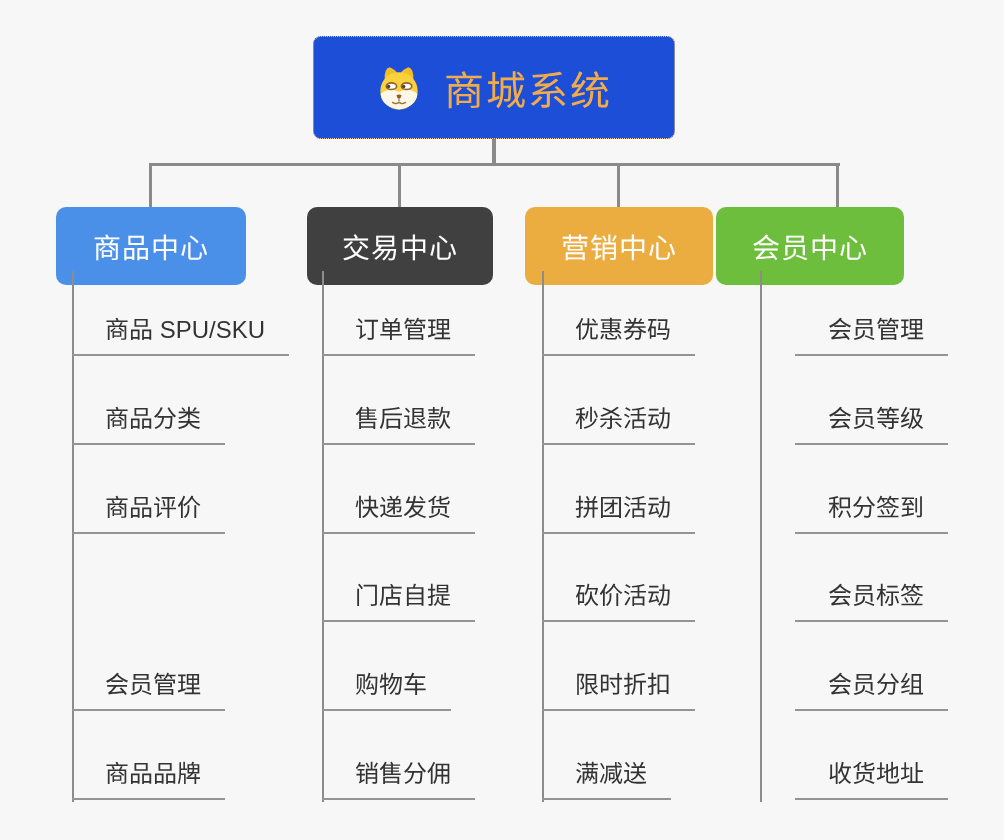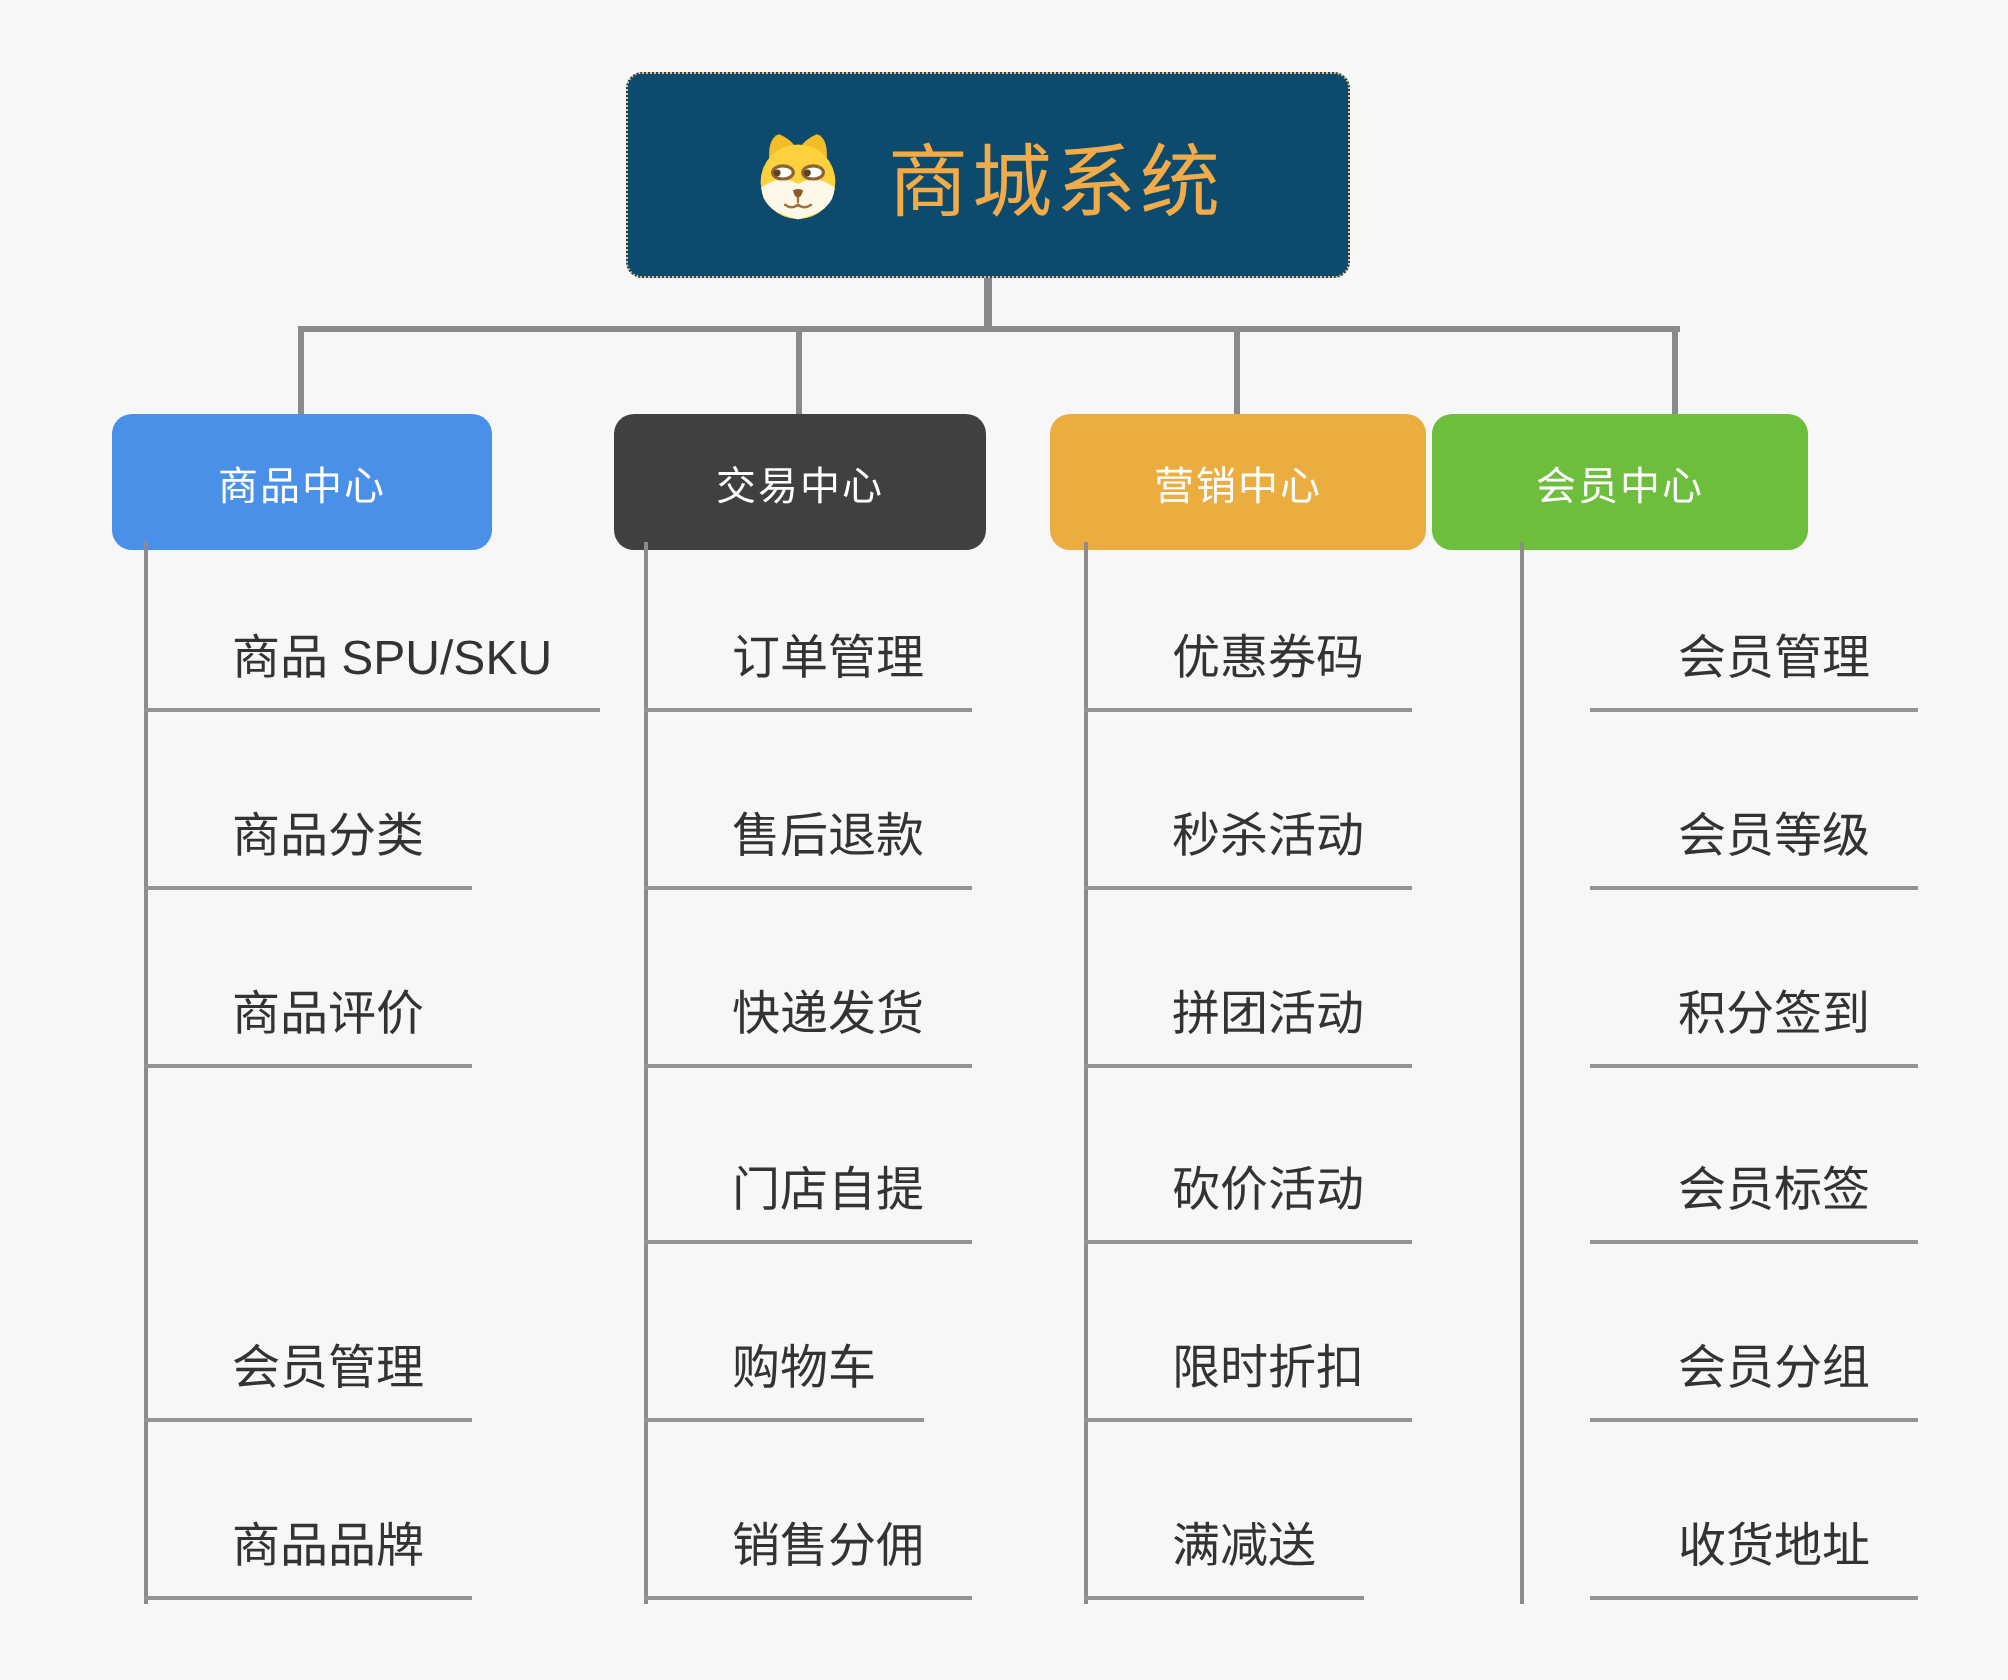--- a/index.html
+++ b/index.html
@@ -14,48 +14,48 @@
   
   .conn{position:absolute;background:#8a8a8a;}
   .stem{left:492px;top:139px;width:4px;height:27px;}
   .bus{left:149px;top:163px;width:691px;height:3px;}
   .drop{top:164px;width:3px;height:43px;}
   .d0{left:149px}.d1{left:398px}.d2{left:617px}.d3{left:836px}
 
   
   .root-node{
     position:absolute;left:313px;top:36px;width:362px;height:103px;
-    background:#0c4a6e;border:1px dotted #f2c379;border-radius:8px;
+    background:#1d4ed8;border:1px dotted #f2c379;border-radius:8px;
     box-sizing:border-box;
     display:flex;align-items:center;justify-content:center;gap:22px;
   }
   .dog{width:46px;height:50px;display:inline-flex;flex:none;}
   .dog svg{width:100%;height:100%;}
   .root-title{font-size:40px;letter-spacing:2px;color:#f1ab48;}
 
   
   .branch-box{
-    position:absolute;top:207px;height:68px;border-radius:10px;
-    color:#ffffff;font-size:20px;letter-spacing:1px;
+    position:absolute;top:207px;height:78px;border-radius:10px;
+    color:#ffffff;font-size:28px;letter-spacing:1px;
     display:flex;align-items:center;justify-content:center;
   }
   .b0{left:56px;width:190px;}
   .b1{left:307px;width:186px;}
   .b2{left:525px;width:188px;}
   .b3{left:716px;width:188px;}
 
   
   .vline{position:absolute;top:271px;width:2px;height:531px;background:#8c8c8c;}
   .v0{left:72px}.v1{left:322px}.v2{left:542px}.v3{left:760px}
 
   
   .leaf{
     position:absolute;white-space:nowrap;
     font-size:24px;line-height:36px;color:#333333;
-    padding:0 24px 6px 44px;
+    padding:0 24px 6px 33px;
     border-bottom:2px solid #949494;
   }
   .c0{left:72px}.c1{left:322px}.c2{left:542px}.c3{left:795px}
   .r0{top:312px}.r1{top:401px}.r2{top:490px}.r3{top:578px}.r4{top:667px}.r5{top:756px}
 </style>
 </head>
 <body>
 
 <div class="canvas">
 

